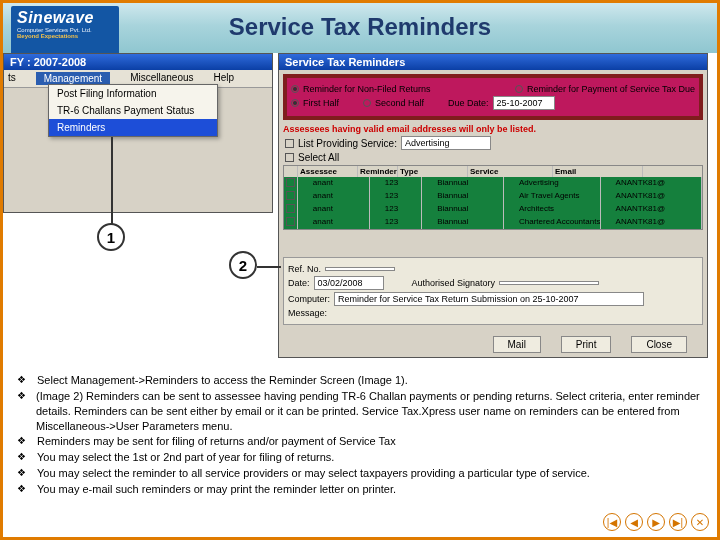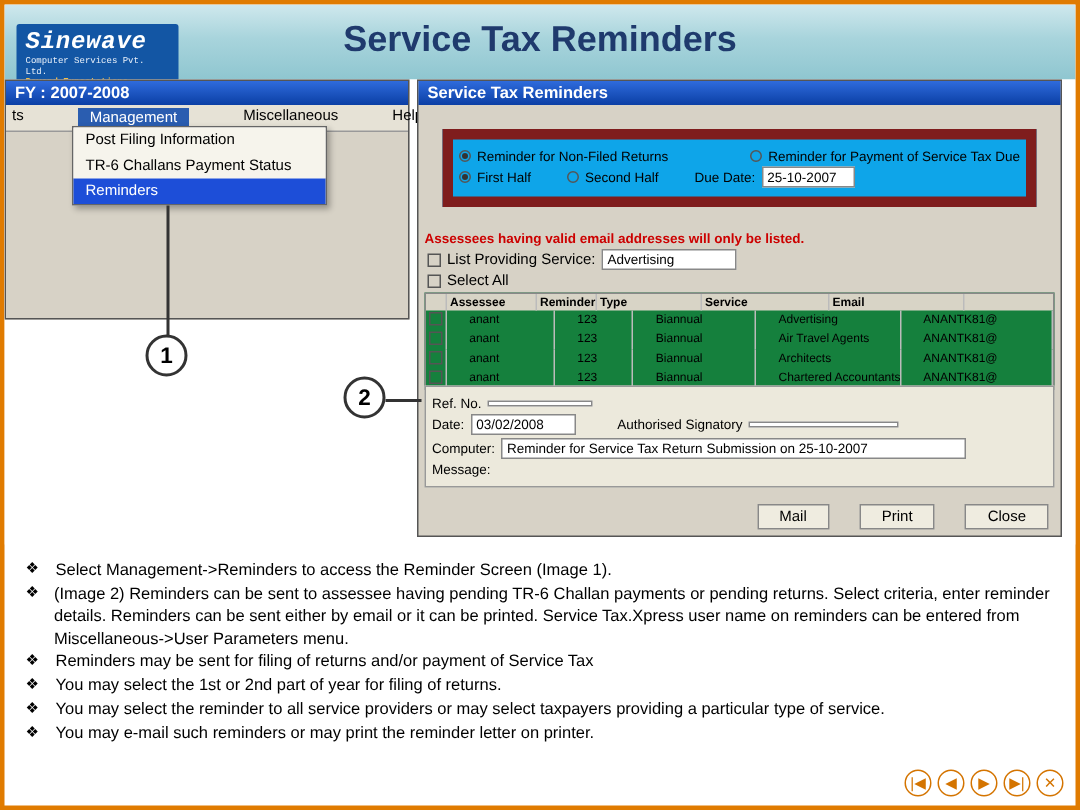--- a/index.html
+++ b/index.html
@@ -1,47 +1,47 @@
 <!DOCTYPE html>
 <html><head>
 <meta charset="utf-8">
 <style>
   * { box-sizing: border-box; margin: 0; padding: 0; }
   body { width: 720px; height: 540px; font-family: Arial, sans-serif; overflow: hidden; position: relative; border: 3px solid #e07b00; background: #fff; }
   .header { height: 50px; background: linear-gradient(to bottom,#cfe8ed 0%,#a8d4dc 45%,#8fc6d0 100%); position: relative; }
-  .logo { position: absolute; left: 8px; top: 13px; width: 108px; height: 53px; background: #1356a4; border-radius: 2px; padding: 3px 6px; color: #fff; font-family: Liberation Mono, monospace; }
+  .logo { position: absolute; left: 8px; top: 3px; width: 108px; height: 53px; background: #1356a4; border-radius: 2px; padding: 3px 6px; color: #fff; }
   .logo-top { font-style: italic; font-weight: bold; font-size: 16px; letter-spacing: 0.5px; }
   .logo-mid { font-size: 6px; color: #e8f0fa; }
   .logo-bot { font-size: 6px; color: #f3c14b; font-weight: bold; }
   .slide-title { position: absolute; left: 0; right: 0; top: 10px; text-align: center; font-size: 24px; font-weight: bold; color: #1f3a6d; }
   .screens { position: relative; height: 310px; background: #fff; }
   .win { position: absolute; background: #d7d2c6; border: 1px solid #555; font-size: 10px; }
   .titlebar { background: linear-gradient(to bottom,#2f6bdc,#0b3fa5); color: #fff; padding: 2px 6px; font-weight: bold; font-size: 11px; }
-  .menubar { background: #e6e2d6; border-bottom: 1px solid #999; padding: 2px 4px; display: flex; gap: 36px; font-size: 10px; }
+  .menubar { background: #e6e2d6; border-bottom: 1px solid #999; padding: 2px 4px; display: flex; gap: 20px; font-size: 10px; }
   .menubar span { cursor: default; }
   .menubar .open { background: #2a5db0; color: #fff; padding: 1px 8px; }
   .dropdown { position: absolute; left: 44px; top: 30px; background: #fff; border: 1px solid #666; width: 170px; box-shadow: 2px 2px 4px rgba(0,0,0,0.3); }
   .dropdown div { padding: 3px 8px; font-size: 10px; background: #f6f4ec; }
   .dropdown div.sel { background: #1d4ed8; color: #fff; }
   .win1 { left: 0; top: 0; width: 270px; height: 160px; }
   .win2 { left: 275px; top: 0; width: 430px; height: 305px; }
-  .panel { background: #0ea5e9; border: 7px solid #7f1d1d; margin: 16px; padding: 4px; font-size: 9px; }
+  .panel { background: #be185d; border: 4px solid #7f1d1d; margin: 4px; padding: 4px; font-size: 9px; }
   .row { display: flex; align-items: center; gap: 4px; margin: 2px 0; }
   .radio { width: 8px; height: 8px; border: 1px solid #555; border-radius: 50%; display: inline-flex; align-items: center; justify-content: center; }
   .radio.on::after { content: ""; width: 4px; height: 4px; background: #333; border-radius: 50%; }
   .field { background: #fff; border: 1px solid #888; padding: 1px 3px; font-size: 9px; display: inline-block; }
   .redline { color: #c00; font-weight: bold; font-size: 9px; margin: 2px 4px; }
   .table { margin: 2px 4px; border: 1px solid #888; background: #15803d; }
   .table .hdr { background: #d8d4c6; display: flex; font-size: 8px; font-weight: bold; }
   .table .hdr div, .table .trow div { padding: 1px 2px; border-right: 1px solid #bbb; overflow: hidden; white-space: nowrap; }
   .table .trow { display: flex; font-size: 8px; gap: 13px; }
   .c0{width:14px} .c1{width:60px} .c2{width:40px} .c3{width:70px} .c4{width:85px} .c5{width:90px}
   .cb { width: 9px; height: 9px; border: 1px solid #555; display: inline-block; }
   .lower { background: #ece9dc; margin: 3px 4px 4px; padding: 4px; border: 1px solid #999; font-size: 9px; position: absolute; left: 0; right: 0; bottom: 28px; }
-  .btnrow { position: absolute; bottom: 4px; right: 8px; display: flex; gap: 20px; }
+  .btnrow { position: absolute; bottom: 4px; right: 20px; display: flex; gap: 20px; }
   .btn { background: #efece0; border: 1px solid #888; padding: 2px 14px; font-size: 10px; }
   .callout { position: absolute; width: 28px; height: 28px; border: 2px solid #333; border-radius: 50%; background: #fff; display: flex; align-items: center; justify-content: center; font-size: 15px; font-weight: bold; }
   .call-line { position: absolute; background: #333; }
   .bullets { position: absolute; top: 370px; left: 14px; right: 14px; font-size: 11px; line-height: 1.35; }
   .bullets .b { display: flex; gap: 10px; margin-bottom: 1px; }
   .bullets .b .m { width: 10px; font-size: 10px; }
   .navbtns { position: absolute; right: 8px; bottom: 6px; display: flex; gap: 4px; }
   .nav { width: 18px; height: 18px; border: 1.5px solid #d47400; border-radius: 50%; display: flex; align-items: center; justify-content: center; font-size: 10px; color: #d47400; background: #fff; }
 </style>
 </head>

